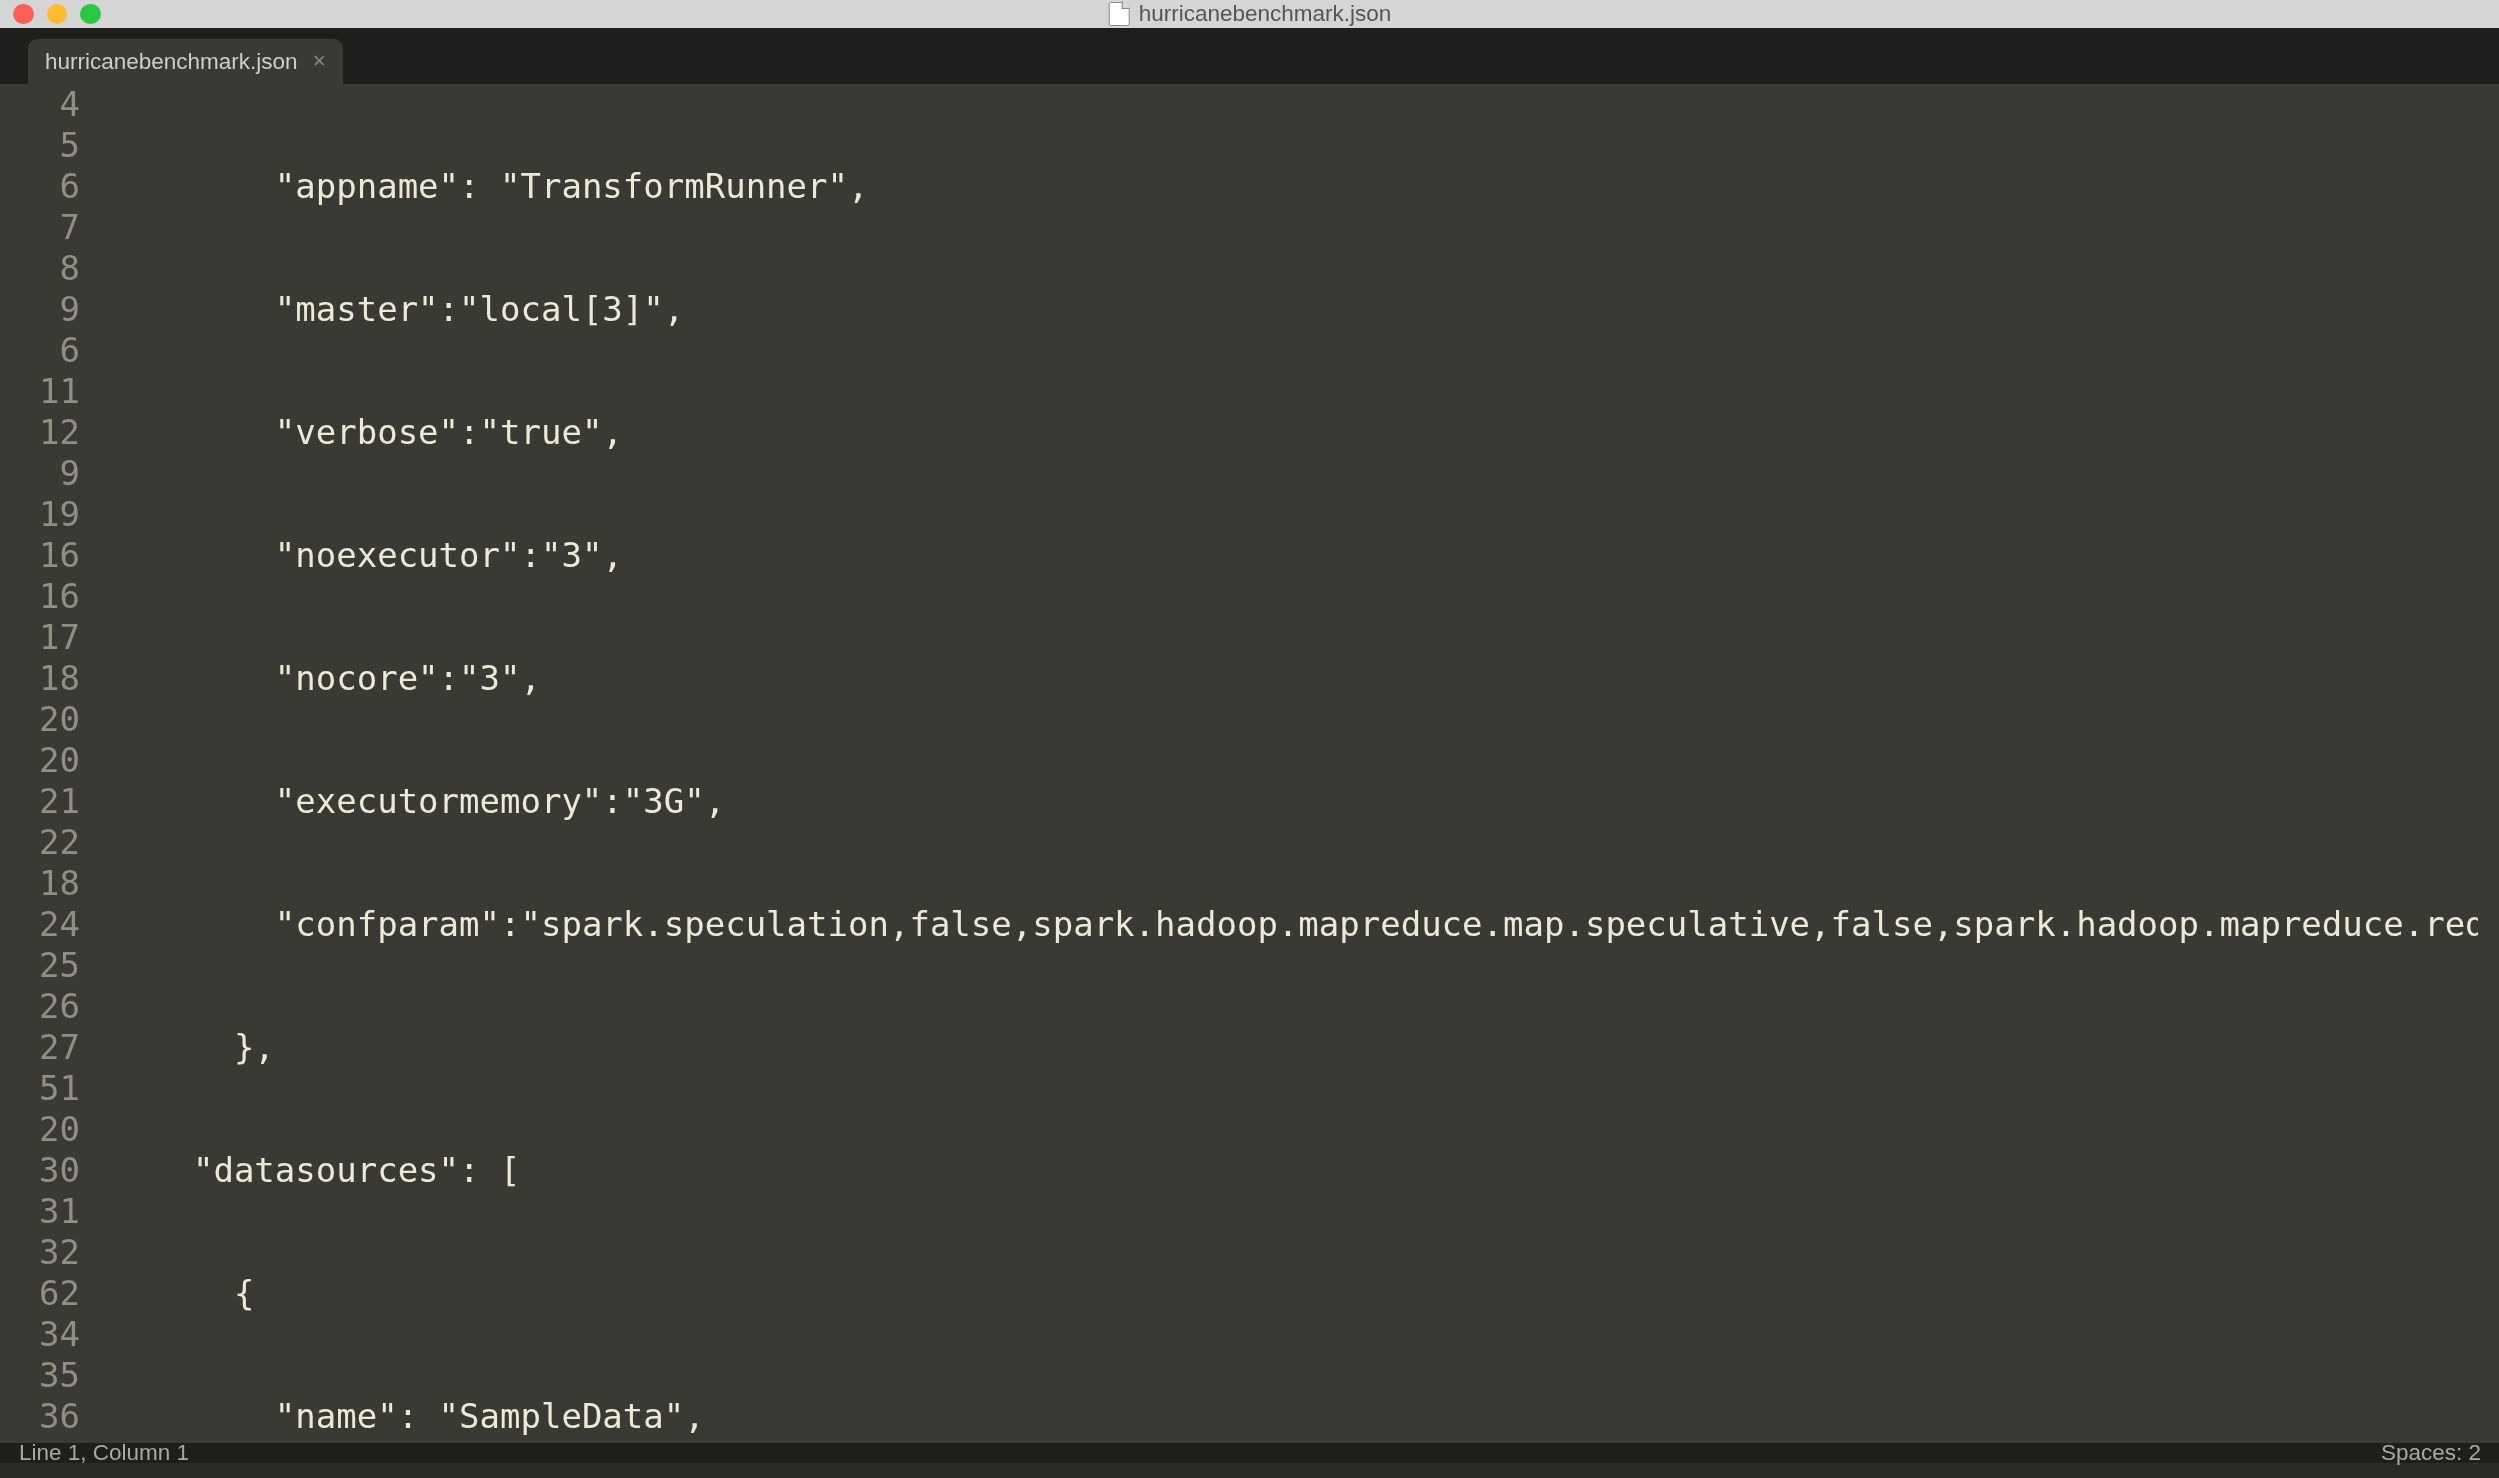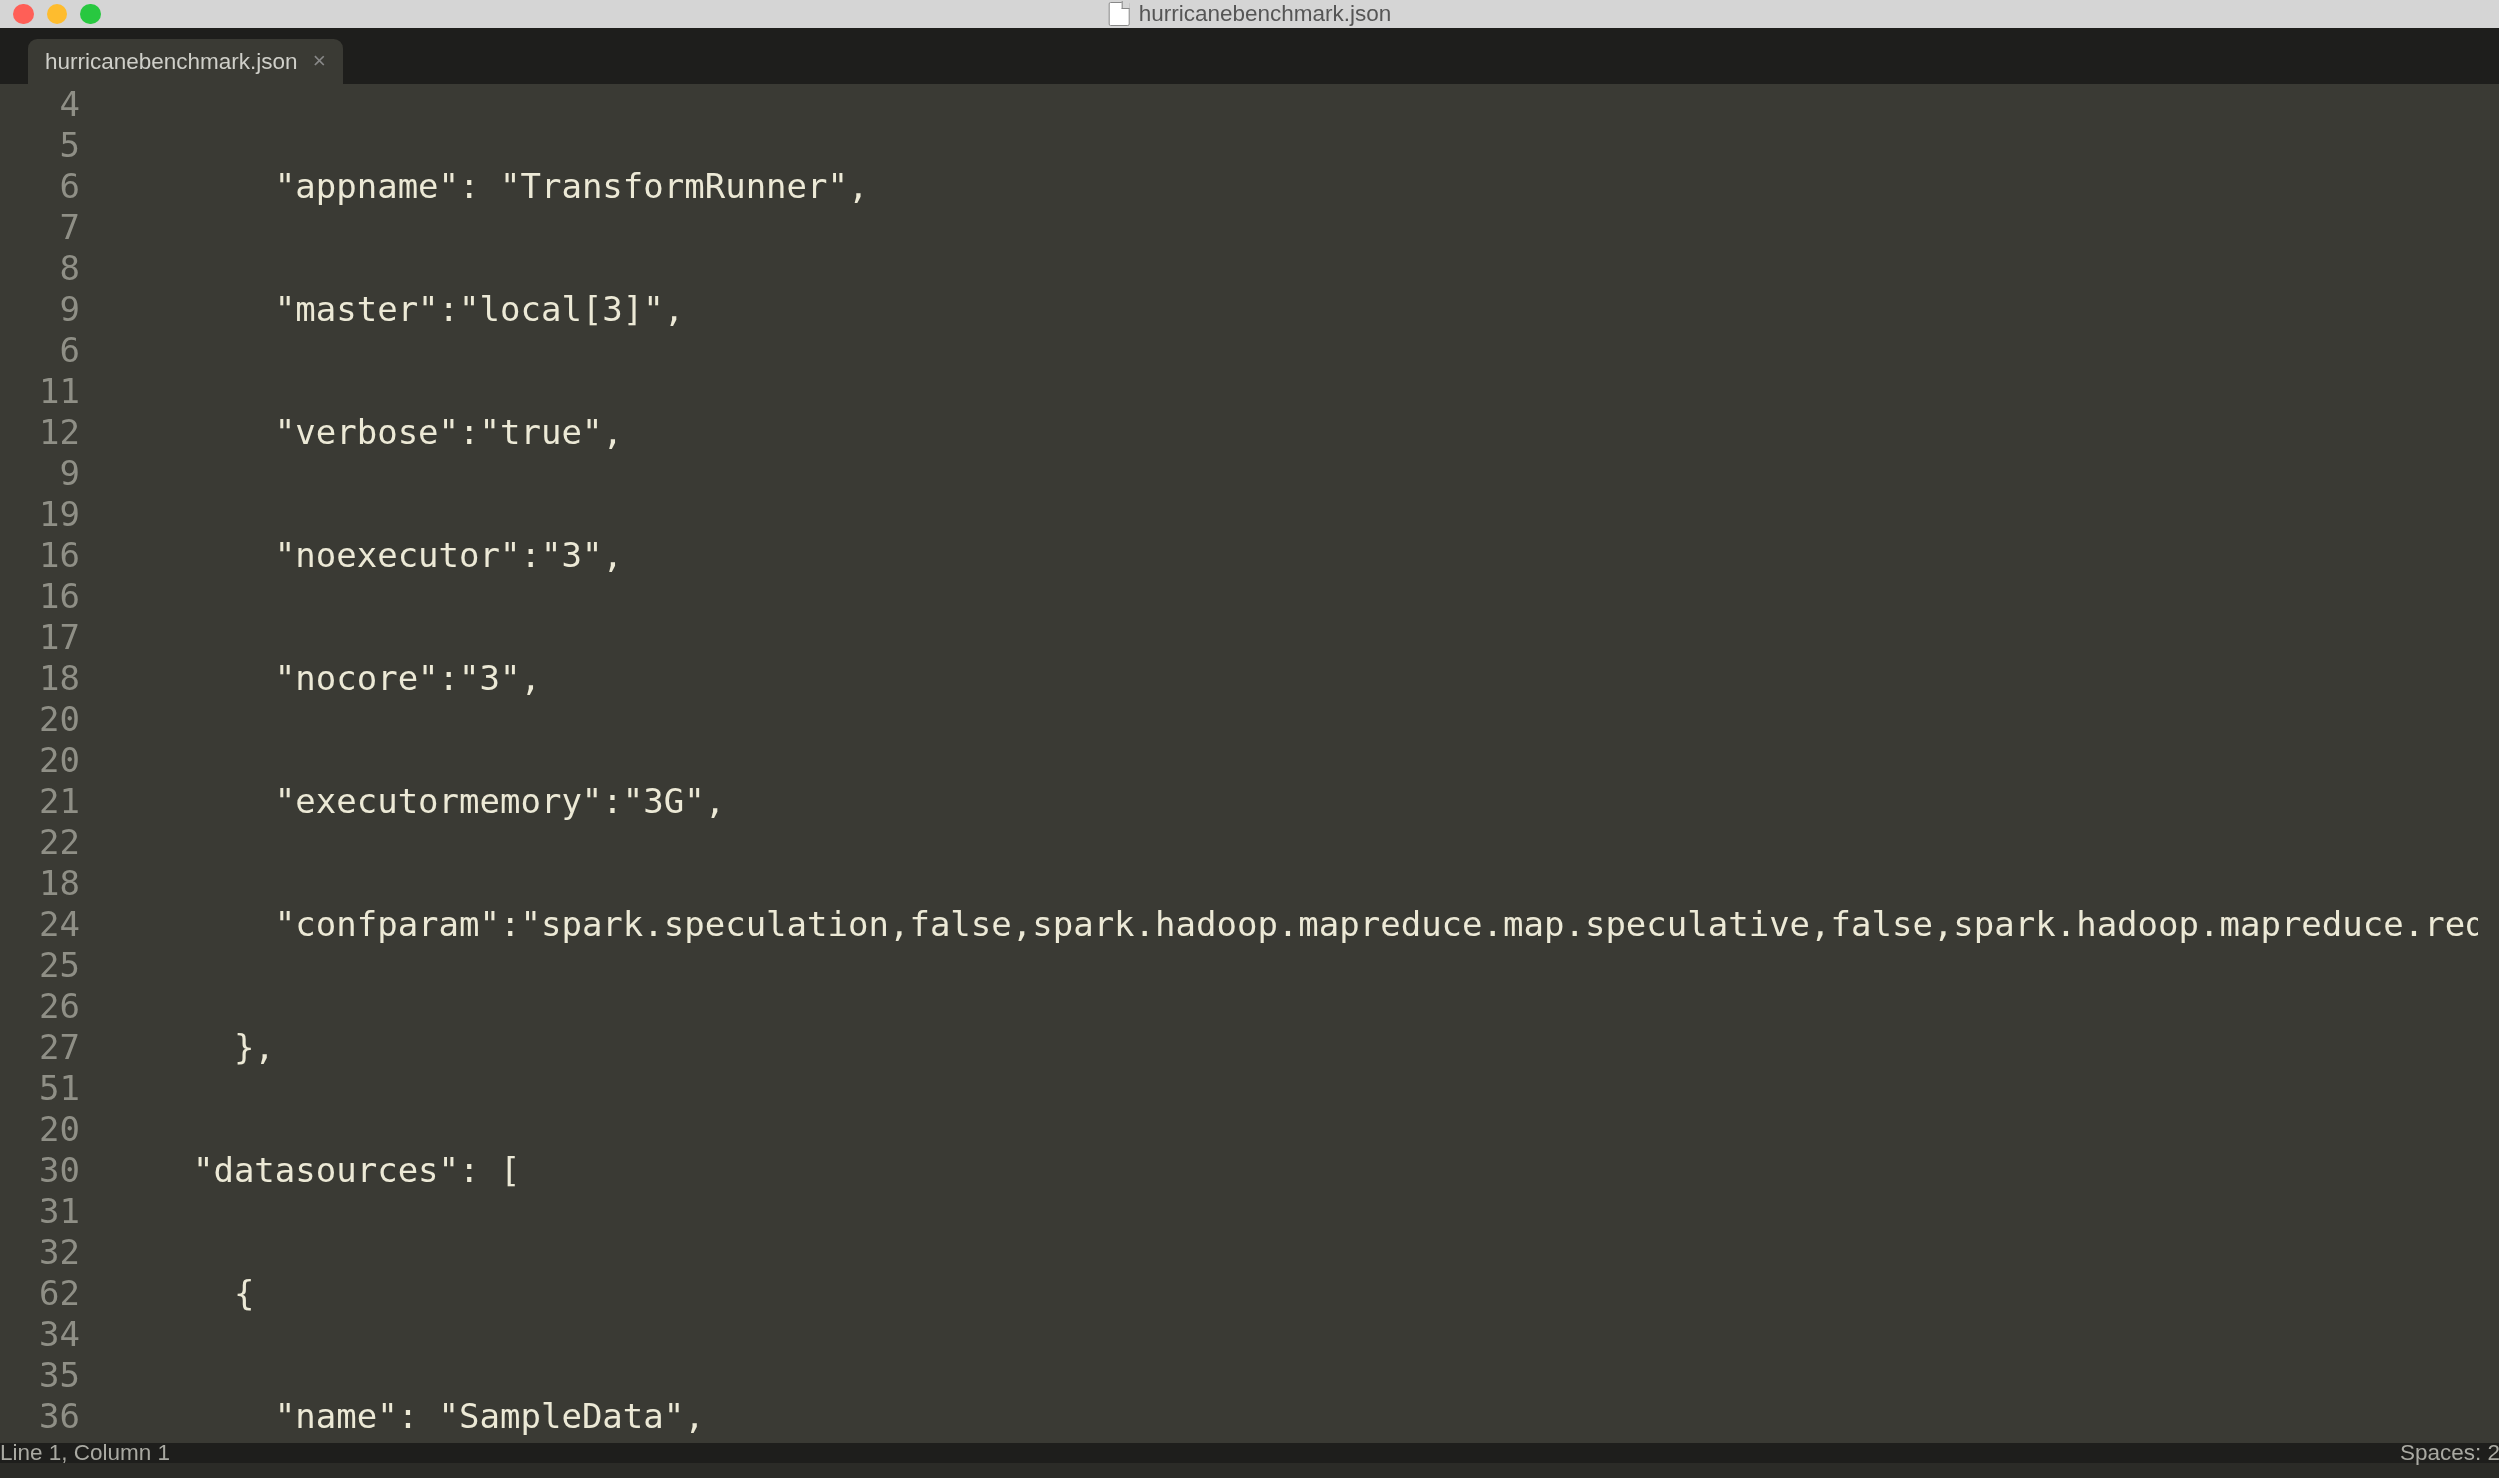--- a/index.html
+++ b/index.html
@@ -121,21 +121,21 @@
     .code div { height: 41px; }
     .str { color: #ece9d6; }
     .key { color: #ece9d6; }
     .status-bar {
       height: 20px;
       background: #1e1e1c;
       color: #a9a9a2;
       display: flex;
       align-items: center;
       justify-content: space-between;
-      padding: 0 0;
+      padding: 0 19px;
       font-size: 22.5px;
       font-family: -apple-system, "Helvetica Neue", sans-serif;
     }
     .minimap {
       width: 22.5px;
       background: #3a3a34;
     }
   </style>
 </head>
 <body>

